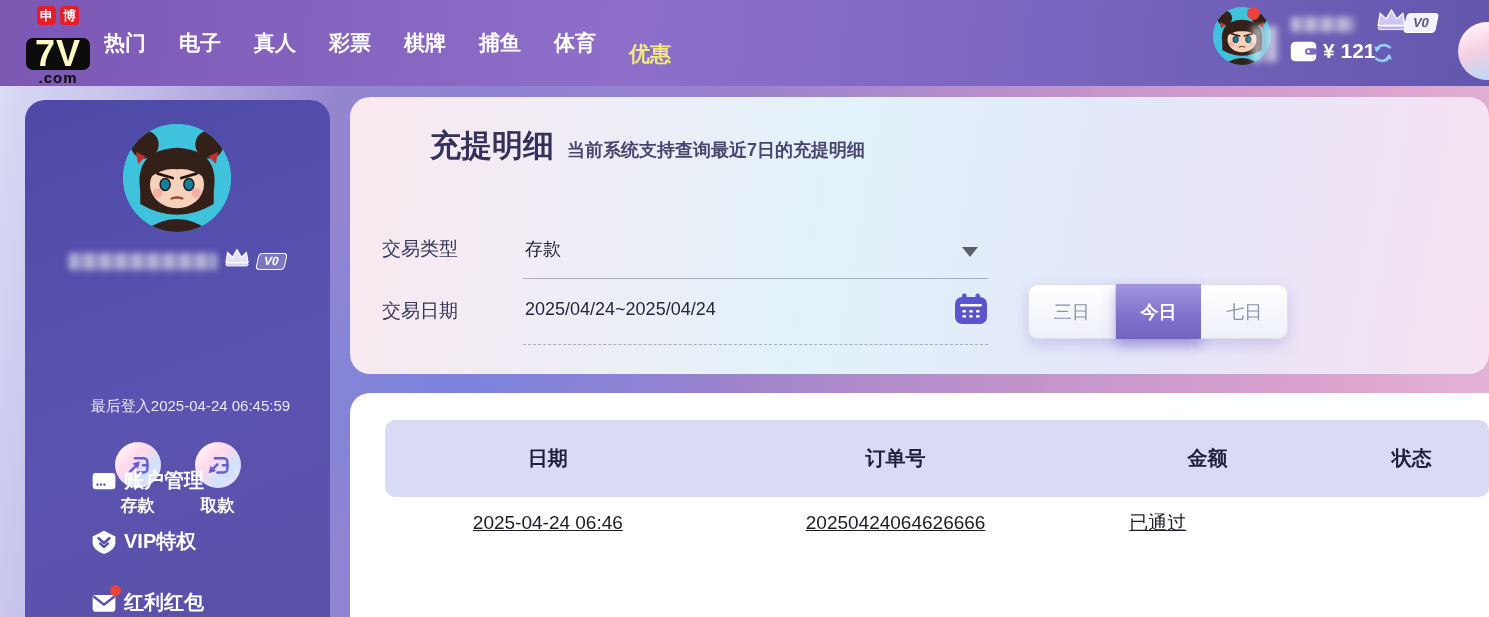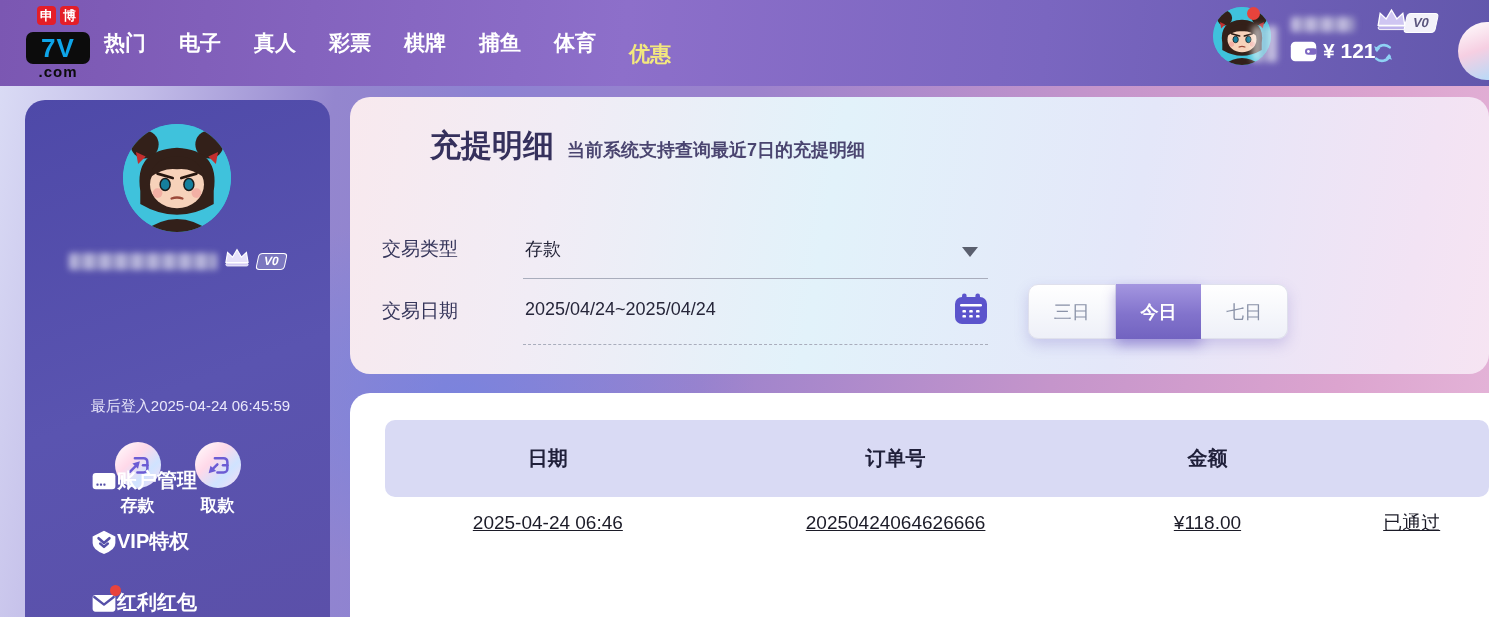--- a/index.html
+++ b/index.html
@@ -11,22 +11,22 @@
       linear-gradient(100deg,#dcdef6 0%,#c2bce8 10%,#9486ce 22%,#8d82d2 32%,#9c82cc 48%,#c595cb 70%,#dca4cf 88%,#e5b6d9 100%);
   }
 
   
   .topbar { position:absolute; left:0; top:0; width:1489px; height:86px;
     background:linear-gradient(95deg,#7b57b2 0%,#8d6fca 42%,#7a66c0 70%,#6257ac 100%); }
   .logo { position:absolute; left:26px; top:6px; width:64px; text-align:center; cursor:pointer; }
   .logo-badges { display:flex; gap:4px; justify-content:center; }
   .logo-badge { background:#e41e28; color:#fff; font-weight:bold; font-size:13px; width:19px; height:19px;
     line-height:19px; border-radius:4px; display:inline-block; }
-  .logo-main { background:#0c0c0c; color:#0ea5e9; font-weight:bold; font-size:26px; line-height:32px;
-    border-radius:7px; margin-top:7px; letter-spacing:1px; }
+  .logo-main { background:#0c0c0c; color:#fef9c3; font-weight:bold; font-size:36px; line-height:32px;
+    border-radius:7px; margin-top:13px; letter-spacing:1px; }
   .logo-suffix { color:#0c0c0c; font-weight:bold; font-size:15px; line-height:16px; letter-spacing:1px; }
   .topnav { position:absolute; left:104px; top:0; height:86px; display:flex; align-items:center; gap:33px; }
   .topnav .nav-item { color:#fff; font-size:21px; font-weight:bold; cursor:pointer; white-space:nowrap; }
   .topnav .nav-item.active { color:#f3e87e;margin-top:21px; }
 
   .tb-avatar { position:absolute; left:1213px; top:7px; width:58px; height:58px; border-radius:50%;
     overflow:hidden; background:#3fc2dc; cursor:pointer; }
   .tb-avatar svg, .sb-avatar svg { width:100%; height:100%; display:block; }
   .tb-dot { position:absolute; left:1247px; top:7px; width:13px; height:13px; border-radius:50%; background:#e8433c; }
   .blur-box { background:repeating-linear-gradient(90deg, rgba(255,255,255,.6) 0 8px, rgba(195,195,214,.55) 8px 16px);
@@ -56,21 +56,21 @@
   .sb-vip-pill { padding:0 6px 1px 6px; background:rgba(255,255,255,.22); border:1.5px solid #fff;
     color:#fff; font-size:12px; font-weight:bold; border-radius:4px; transform:skewX(-12deg); line-height:14px; }
   .sb-lastlogin { position:absolute; left:0; top:297px; width:100%; text-align:center; color:#e9e7fa; font-size:15px;padding-left:26px; }
   .sb-actions { position:absolute; left:0; top:342px; width:100%; display:flex; justify-content:center; gap:34px; }
   .sb-action { width:46px; text-align:center; cursor:pointer; }
   .sb-action-circle { width:46px; height:46px; border-radius:50%; display:flex; align-items:center; justify-content:center;
     background:linear-gradient(135deg,#ffffff 0%,#ffd9e9 38%,#cfe3ff 68%,#f8dcf2 100%); }
   .sb-action-circle svg { width:30px; height:30px; }
   .sb-action-label { margin-top:6px; color:#fff; font-size:17px; font-weight:bold; white-space:nowrap; }
   .sb-menu { position:absolute; left:66px; top:364px; display:flex; flex-direction:column; gap:28px; }
-  .sb-menu-item { display:flex; align-items:center; gap:0; cursor:pointer; height:33px; }
+  .sb-menu-item { display:flex; align-items:center; gap:7px; cursor:pointer; height:33px; }
   .sb-menu-icon { position:relative; width:26px; height:26px; flex:0 0 26px; }
   .sb-menu-icon svg { width:26px; height:26px; display:block; }
   .sb-menu-label { color:#fff; font-size:20px; font-weight:bold; white-space:nowrap; }
   .menu-red-dot { position:absolute; right:-4px; top:-5px; width:11px; height:11px; border-radius:50%; background:#e8433c; }
 
   
   .filter-panel { position:absolute; left:350px; top:97px; width:1139px; height:277px; border-radius:20px;
     background:linear-gradient(100deg,#f8e9ee 0%,#f1ecf5 18%,#e2f2fa 42%,#e4e7f9 68%,#f2e3f4 92%,#f6e4f2 100%); }
   .fp-titlebar { position:absolute; left:40px; top:28px; display:flex; align-items:baseline; gap:13px; }
   .fp-title { font-size:31px; font-weight:bold; color:#35305c;margin-left:40px; }
@@ -299,22 +299,22 @@
       <div class="range-btn active">今日</div>
       <div class="range-btn">七日</div>
     </div>
   </section>
 
   <section class="table-panel">
     <div class="tbl-header">
       <div class="tbl-col col-0">日期</div>
       <div class="tbl-col col-1">订单号</div>
       <div class="tbl-col col-2">金额</div>
+      <div class="tbl-col col-3">状态</div>
     </div>
     <div class="tbl-row">
       <div class="tbl-col col-0">2025-04-24 06:46</div>
       <div class="tbl-col col-1">20250424064626666</div>
-      <div class="tbl-col col-2">¥118.00</div>
       <div class="tbl-col col-3">已通过</div>
     </div>
   </section>
 
 </div>
 
 </body></html>

